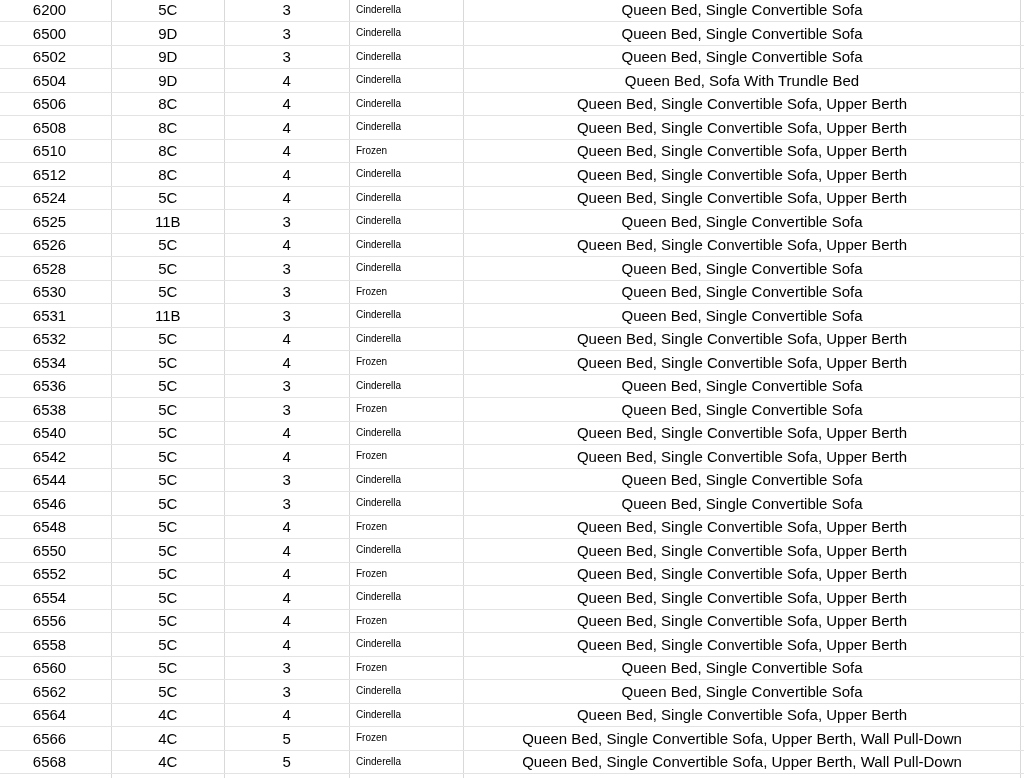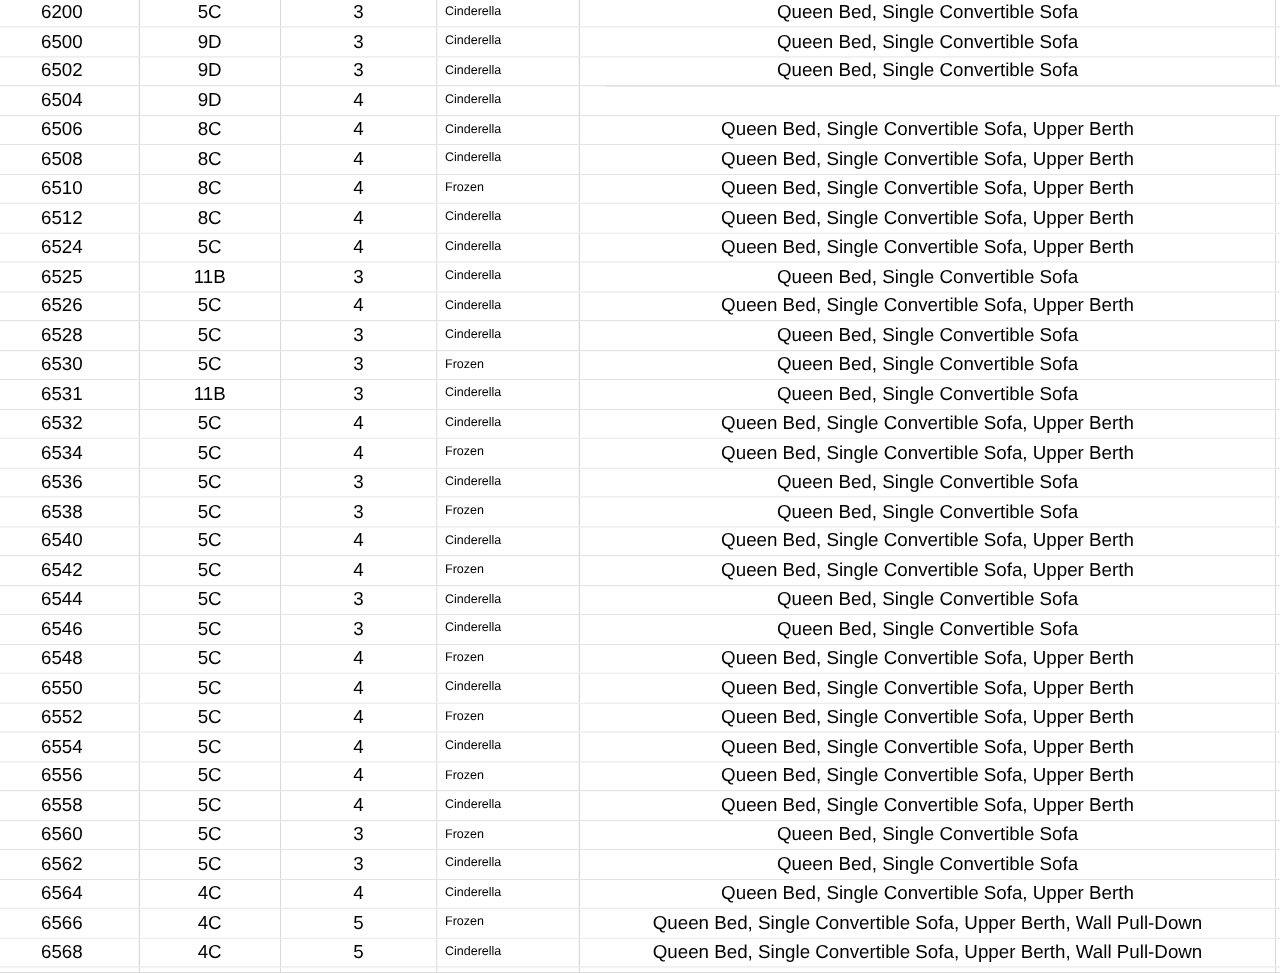--- a/index.html
+++ b/index.html
@@ -5,21 +5,21 @@
   html, body {
     margin: 0;
     padding: 0;
     background: #ffffff;
   }
   .sheet {
     position: relative;
     width: 1024px;
     height: 778px;
     overflow: hidden;
-    background: #737373;
+    background: #14b8a6;
     font-family: "Liberation Sans", sans-serif;
     color: #000000;
   }
   
   .grid {
     position: absolute;
     top: -1.5px;
     left: -12px;
   }
   .row {
@@ -85,20 +85,21 @@
         <div class="cell c3">3</div>
         <div class="cell c4">Cinderella</div>
         <div class="cell c5">Queen Bed, Single Convertible Sofa</div>
         <div class="cell c6"></div>
       </div>
       <div class="row">
         <div class="cell c1">6504</div>
         <div class="cell c2">9D</div>
         <div class="cell c3">4</div>
         <div class="cell c4">Cinderella</div>
+        <div class="cell c5">Queen Bed, Sofa With Trundle Bed</div>
         <div class="cell c6"></div>
       </div>
       <div class="row">
         <div class="cell c1">6506</div>
         <div class="cell c2">8C</div>
         <div class="cell c3">4</div>
         <div class="cell c4">Cinderella</div>
         <div class="cell c5">Queen Bed, Single Convertible Sofa, Upper Berth</div>
         <div class="cell c6"></div>
       </div>

